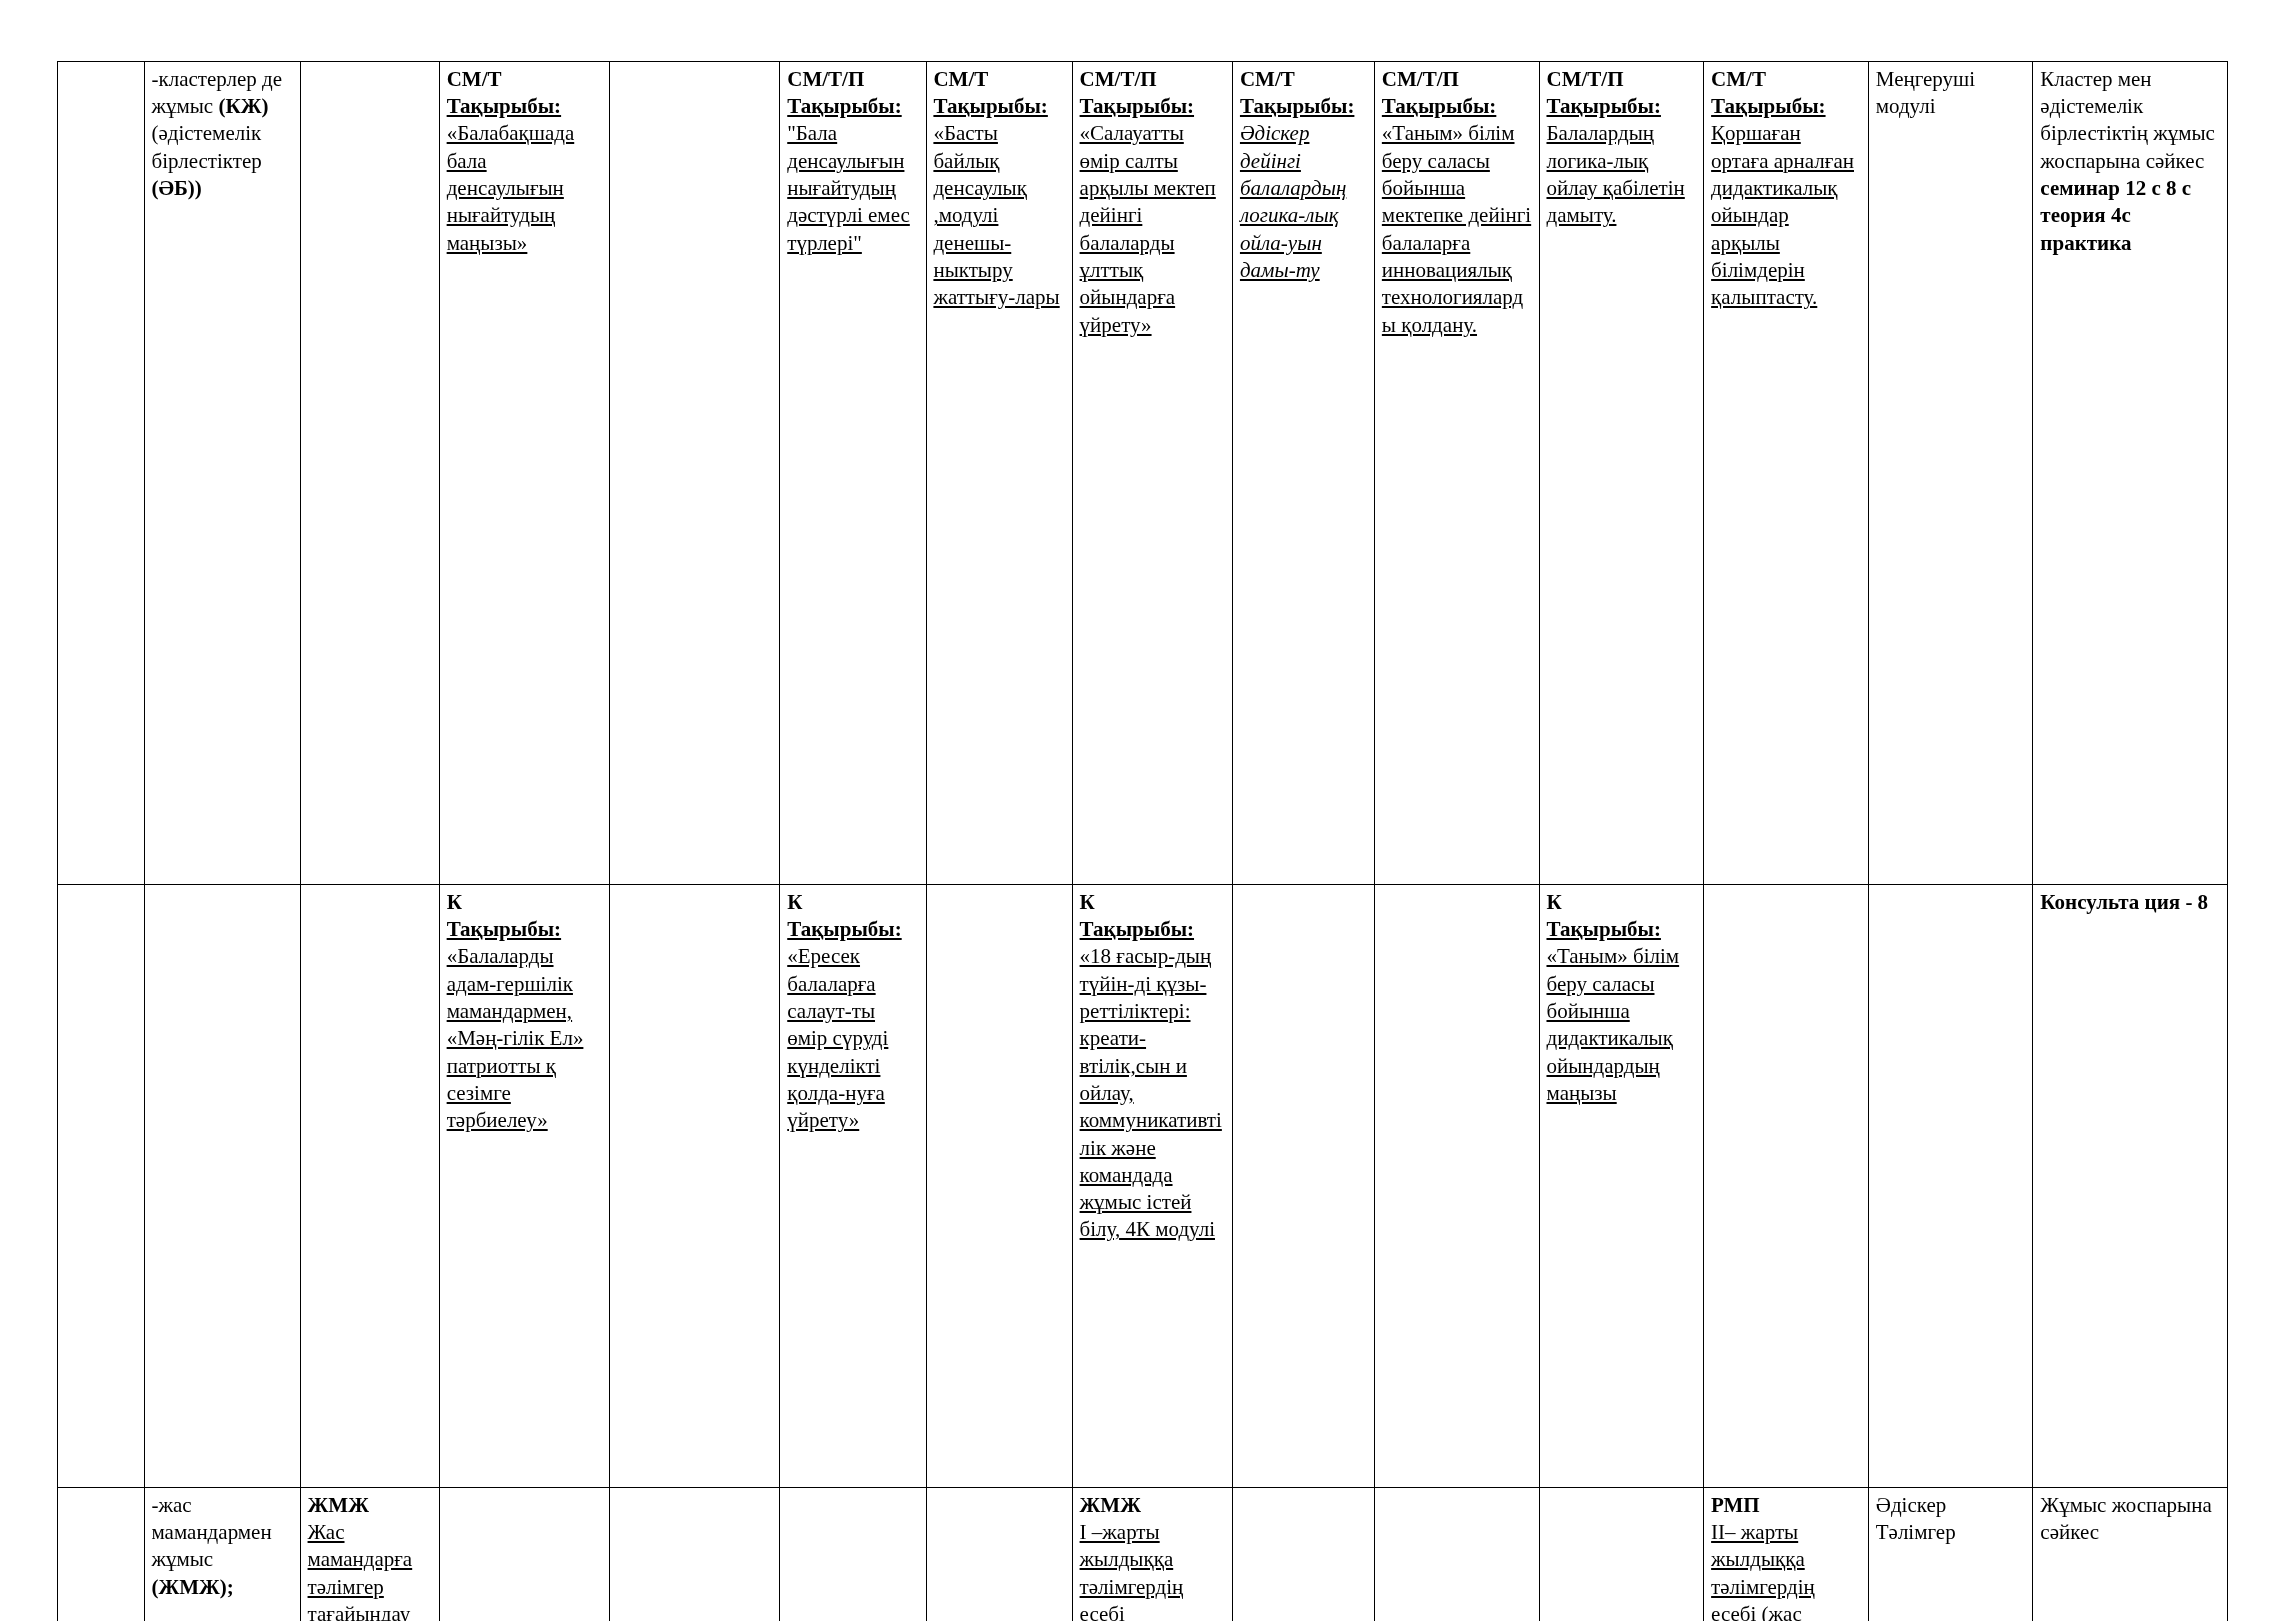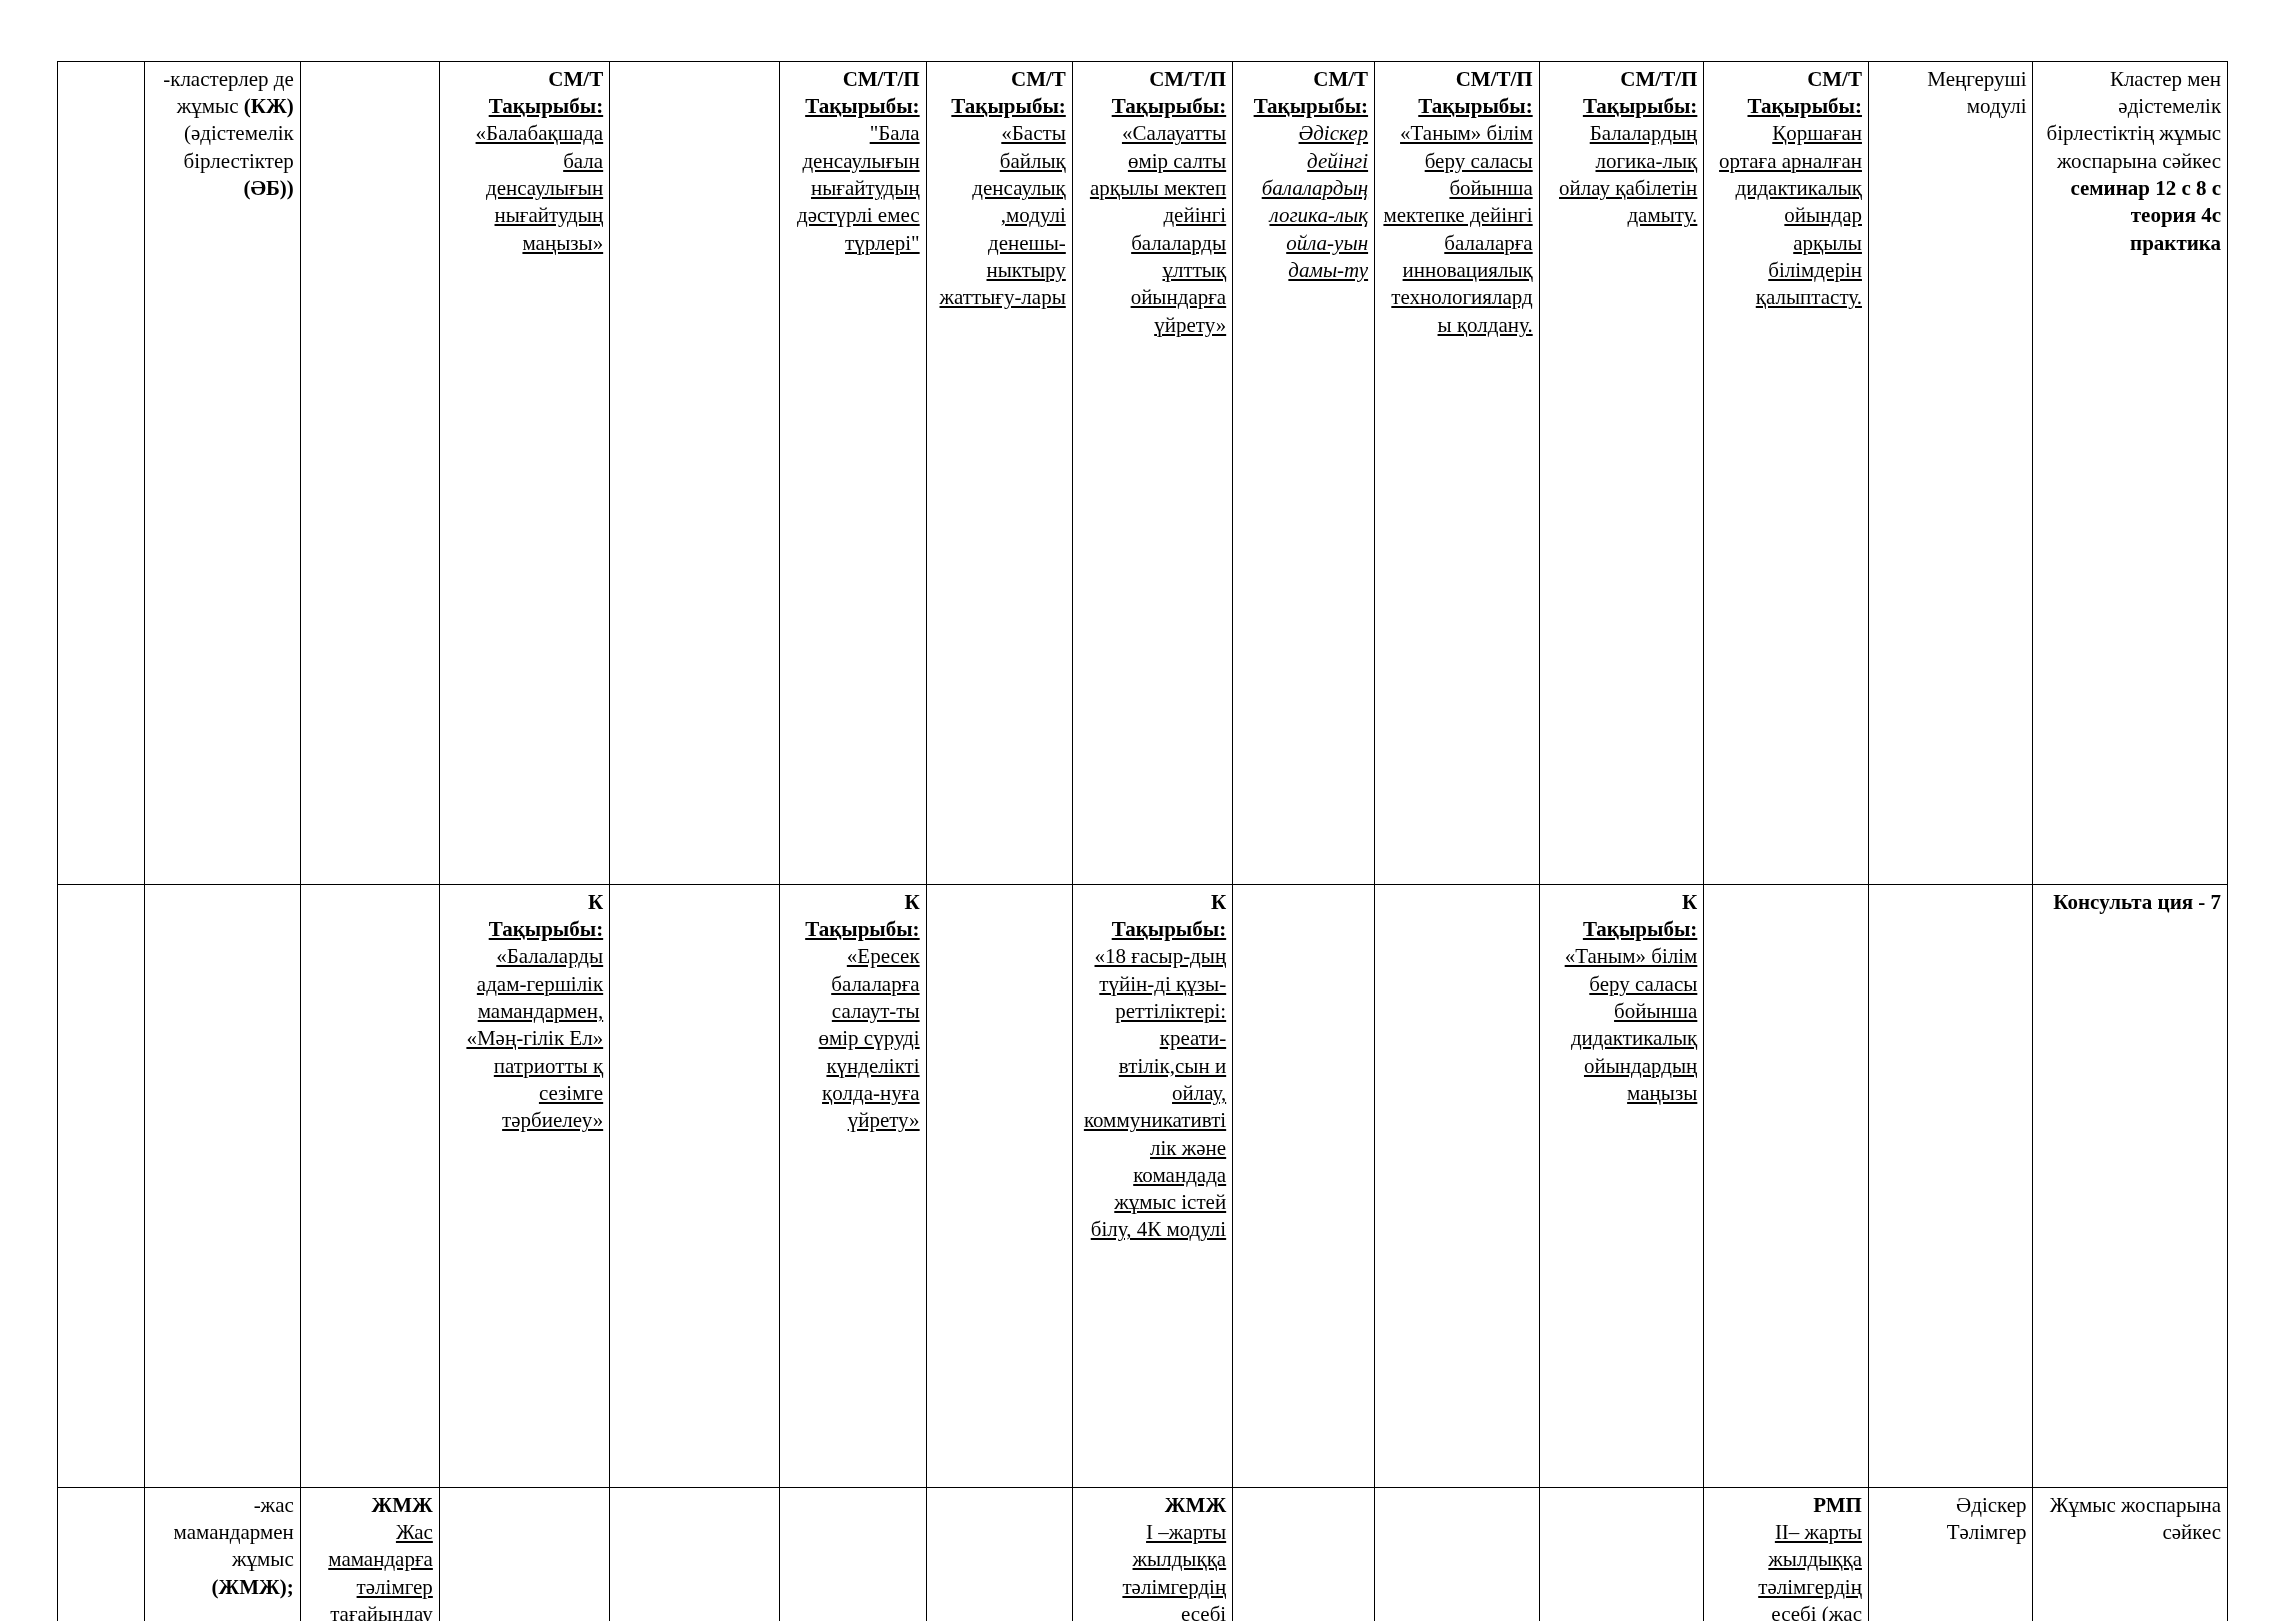--- a/index.html
+++ b/index.html
@@ -12,21 +12,20 @@
     height: 1621px;
     font-family: "Liberation Serif", serif;
     color: #000000;
   }
   .page {
     position: relative;
     width: 2293px;
     height: 1621px;
     box-sizing: border-box;
     padding: 61px 69px 0 57px;
-    text-align: right;
   }
   table.doc-table {
     border-collapse: collapse;
     table-layout: fixed;
     width: 2171px;
   }
   table.doc-table td {
     border: 1.4px solid #000000;
     vertical-align: top;
     padding: 3.9px 5.9px 3.9px 6.9px;
@@ -164,21 +163,21 @@
         <td></td>
         <td></td>
         <td>
           <p class="cell-p b">К</p>
           <p class="cell-p b">Тақырыбы:</p>
           <p class="cell-p"> «Таным» білім беру саласы бойынша дидактикалық ойындардың маңызы</p>
         </td>
         <td></td>
         <td></td>
         <td>
-          <p class="cell-p b">Консульта ция - 7</p>
+          <p class="cell-p b">Консульта ция - 8</p>
         </td>
       </tr>
 
       <tr style="height:240px;">
         <td></td>
         <td>
           <p class="cell-p"><span>-жас мамандармен жұмыс </span><span class="b">(ЖМЖ);</span></p>
         </td>
         <td>
           <p class="cell-p b">ЖМЖ</p>

